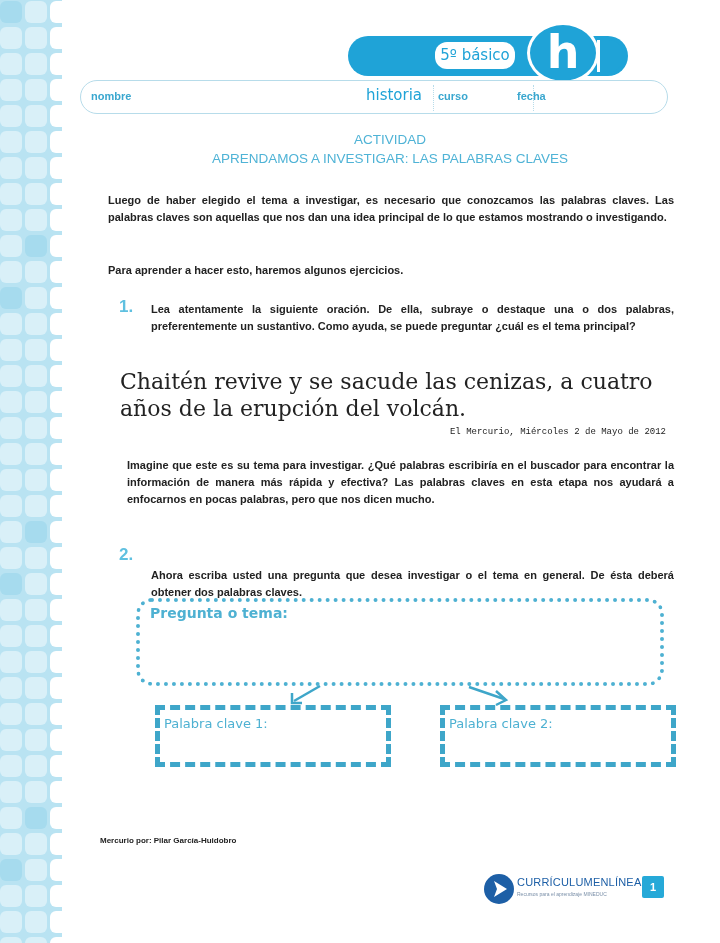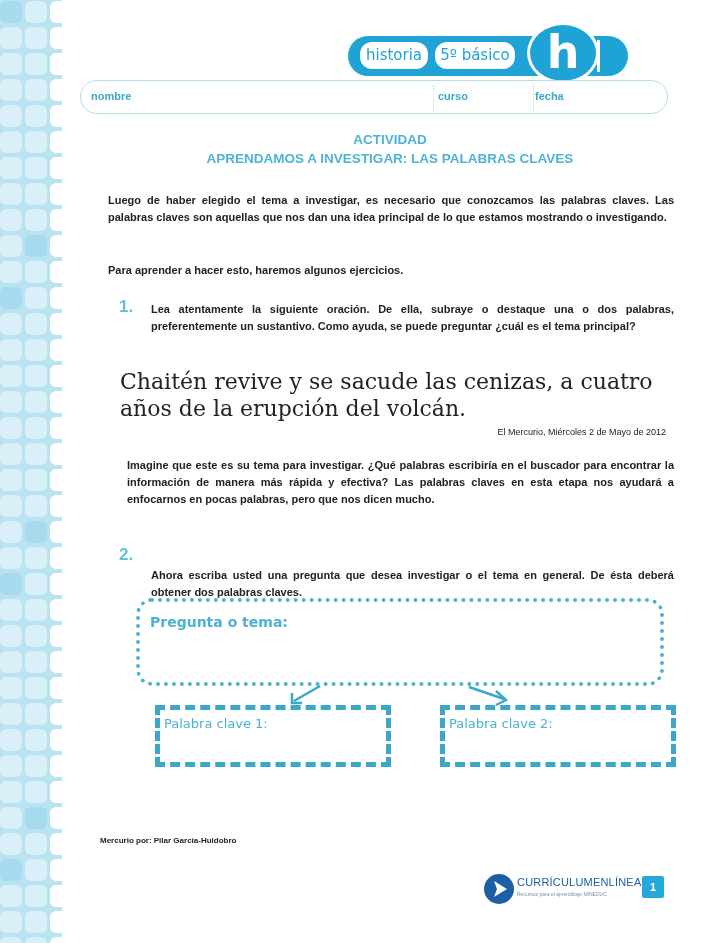--- a/index.html
+++ b/index.html
@@ -8,42 +8,42 @@
   
   .stripe { position: absolute; left: 0; top: 0; width: 62px; height: 943px; background: #b9e3f2; overflow: hidden; }
   .stripe-grid { position: absolute; left: 0; top: 0; display: grid; grid-template-columns: 24px 24px 14px; grid-auto-rows: 24px; gap: 2px 1px; padding-top: 1px; }
   .tile { width: 22px; height: 22px; border-radius: 6px; background: #d9f0f8; }
   .tile.dark { background: #a6dbee; }
   .tile.edge { width: 12px; border-radius: 6px 0 0 6px; background: #fff; }
 
   
   .badge-bar { position: absolute; left: 348px; top: 36px; width: 280px; height: 40px; background: #1fa3d7; border-radius: 20px; }
   .pill { position: absolute; top: 42px; height: 27px; background: #fff; border-radius: 12px; color: #1fa3d7; font-size: 15px; line-height: 27px; text-align: center; font-family: "DejaVu Sans", sans-serif; }
-  .pill.hist { left: 360px; width: 68px; }
+  .pill.hist { left: 360px; width: 68px; margin-top: 40px; }
   .pill.grade { left: 435px; width: 80px; }
   .h-circle { position: absolute; left: 527px; top: 22px; width: 72px; height: 62px; background: #1fa3d7; border-radius: 50%; border: 3px solid #fff; color: #fff; font-size: 46px; font-weight: bold; text-align: center; line-height: 54px; font-family: "DejaVu Sans", sans-serif; }
   .h-tab { position: absolute; left: 597px; top: 40px; width: 26px; height: 32px; background: #1fa3d7; border-radius: 0 14px 14px 0; border-left: 3px solid #fff; }
 
   
   .name-row { position: absolute; left: 80px; top: 80px; width: 588px; height: 34px; border: 1.5px solid #b7dcea; border-radius: 17px; font-weight: bold; }
   .name-row .lbl { position: absolute; top: 9px; font-size: 11px; color: #3aa7cf; }
   .name-row .sep { position: absolute; top: 4px; width: 1px; height: 26px; border-left: 1px dotted #b7dcea; }
 
   
-  .title { position: absolute; left: 100px; width: 580px; text-align: center; color: #4fb3d6; font-weight: bold; font-size: 13.5px; }
+  .title { position: absolute; left: 100px; width: 580px; text-align: center; color: #4fb3d6; font-weight: normal; font-size: 13.5px; }
 
   .para { position: absolute; font-size: 11px; line-height: 17px; font-weight: bold; color: #222; text-align: justify; margin-left: 8px; }
   .num { position: absolute; color: #5fc0e0; font-size: 17px; font-weight: bold; }
 
   .headline { position: absolute; left: 120px; top: 368px; width: 545px; font-family: "DejaVu Serif", serif; font-size: 22px; line-height: 27px; color: #222; }
-  .source { position: absolute; right: 54px; top: 427px; font-size: 9px; color: #222; }
+  .source { position: absolute; right: 54px; top: 427px; font-size: 9px; color: #222; font-family: Liberation Mono, monospace; }
 
   
   .qbox { position: absolute; left: 136px; top: 598px; width: 528px; height: 88px; border: 4px dotted #4eb1d2; border-radius: 16px; }
-  .qbox .lbl { position: absolute; left: 10px; top: 12px; color: #4eb1d2; font-weight: bold; font-size: 14px; font-family: "DejaVu Sans", sans-serif; }
+  .qbox .lbl { position: absolute; left: 10px; top: 3px; color: #4eb1d2; font-weight: bold; font-size: 14px; font-family: "DejaVu Sans", sans-serif; }
   .kbox { position: absolute; top: 705px; width: 236px; height: 62px; border: 5px dashed #3ea6c9; }
   .kbox .lbl { position: absolute; left: 4px; top: 6px; color: #4eb1d2; font-size: 13px; font-family: "DejaVu Sans", sans-serif; }
   .arrow { position: absolute; }
 
   .author { position: absolute; left: 100px; top: 836px; font-size: 8px; font-weight: bold; color: #222; }
 
   .logo { position: absolute; left: 484px; top: 874px; width: 30px; height: 30px; border-radius: 50%; background: #1d5fa6; }
   .logo-text { position: absolute; left: 517px; top: 876px; font-size: 11px; color: #1d5fa6; letter-spacing: 0.2px; }
   .logo-sub { position: absolute; left: 517px; top: 891px; font-size: 5px; color: #7a8fa8; }
   .page-num { position: absolute; left: 642px; top: 876px; width: 22px; height: 22px; background: #26a9d8; color: #fff; font-size: 11px; font-weight: bold; text-align: center; line-height: 22px; border-radius: 2px; }
@@ -171,21 +171,21 @@
 <div class="pill hist">historia</div>
 <div class="pill grade">5º básico</div>
 <div class="h-tab"></div>
 <div class="h-circle">h</div>
 
 <div class="name-row">
   <span class="lbl" style="left:10px">nombre</span>
   <span class="sep" style="left:352px"></span>
   <span class="lbl" style="left:357px">curso</span>
   <span class="sep" style="left:452px"></span>
-  <span class="lbl" style="left:454px">fecha</span>
+  <span class="lbl" style="left:436px">fecha</span>
 </div>
 
 <div class="title" style="top:132px">ACTIVIDAD</div>
 <div class="title" style="top:151px">APRENDAMOS A INVESTIGAR: LAS PALABRAS CLAVES</div>
 
 <div class="para" style="left:100px; top:192px; width:566px">Luego de haber elegido el tema a investigar, es necesario que conozcamos las palabras claves. Las palabras claves son aquellas que nos dan una idea principal de lo que estamos mostrando o investigando.</div>
 <div class="para" style="left:100px; top:262px; width:566px">Para aprender a hacer esto, haremos algunos ejercicios.</div>
 
 <div class="num" style="left:119px; top:297px">1.</div>
 <div class="para" style="left:143px; top:301px; width:523px">Lea atentamente la siguiente oración. De ella, subraye o destaque una o dos palabras, preferentemente un sustantivo. Como ayuda, se puede preguntar ¿cuál es el tema principal?</div>

